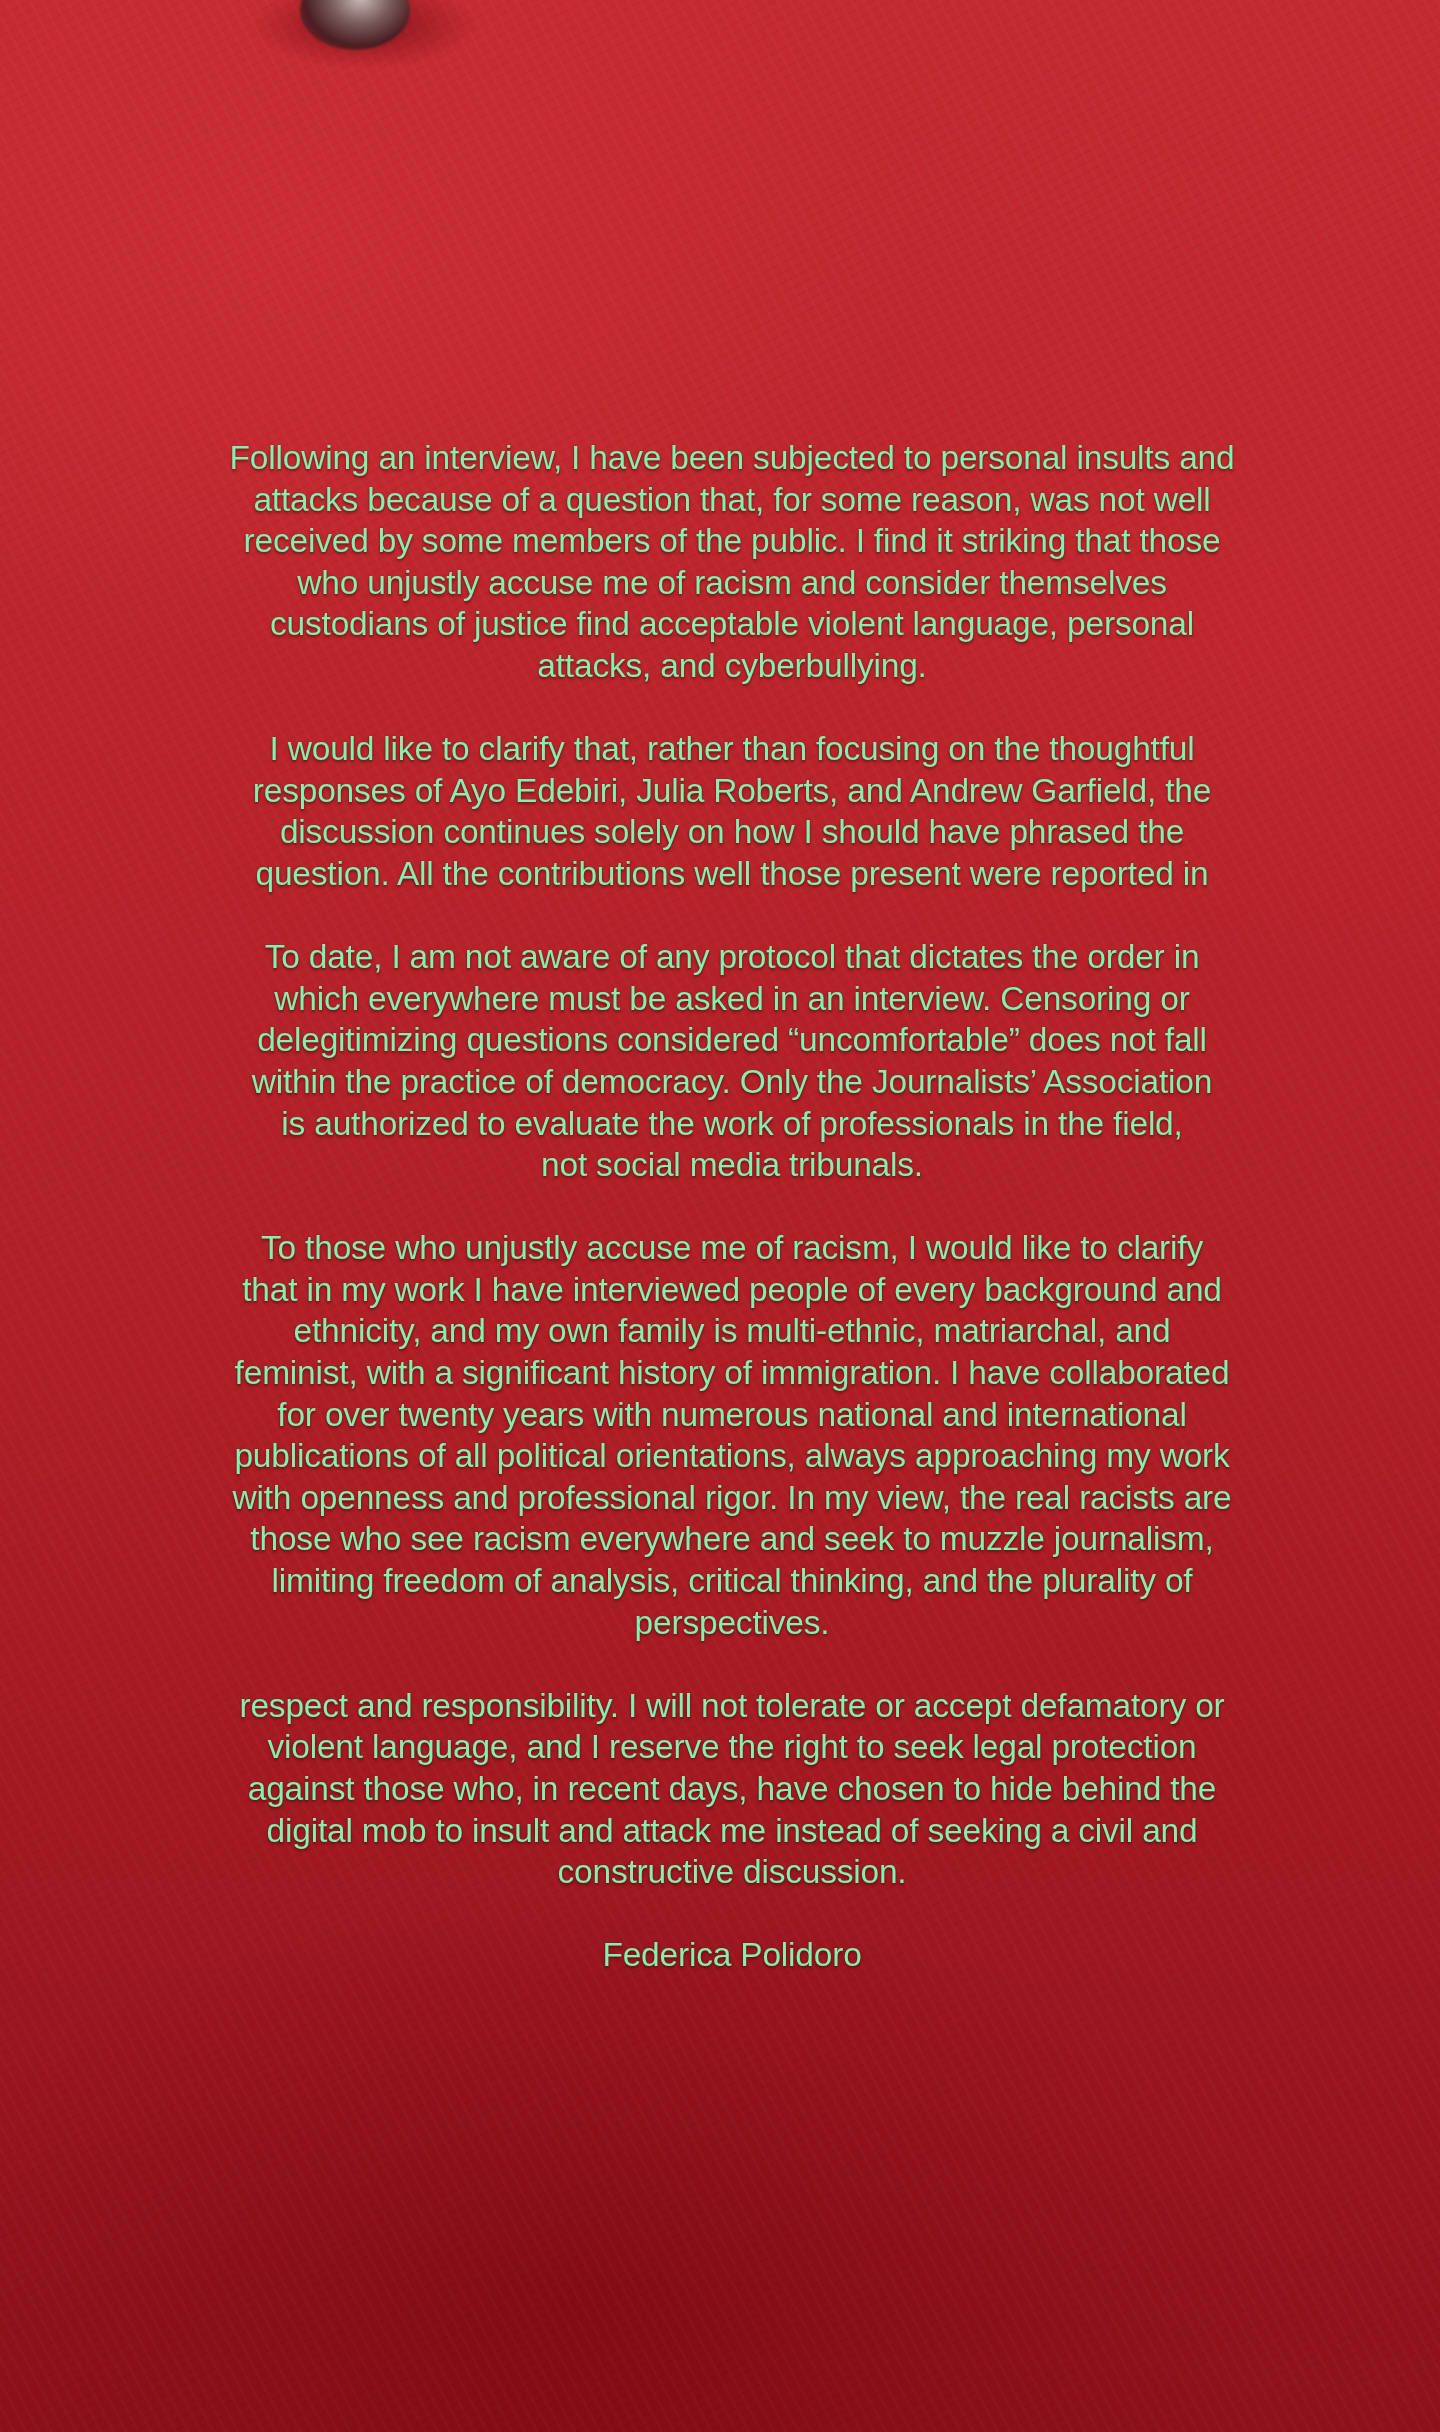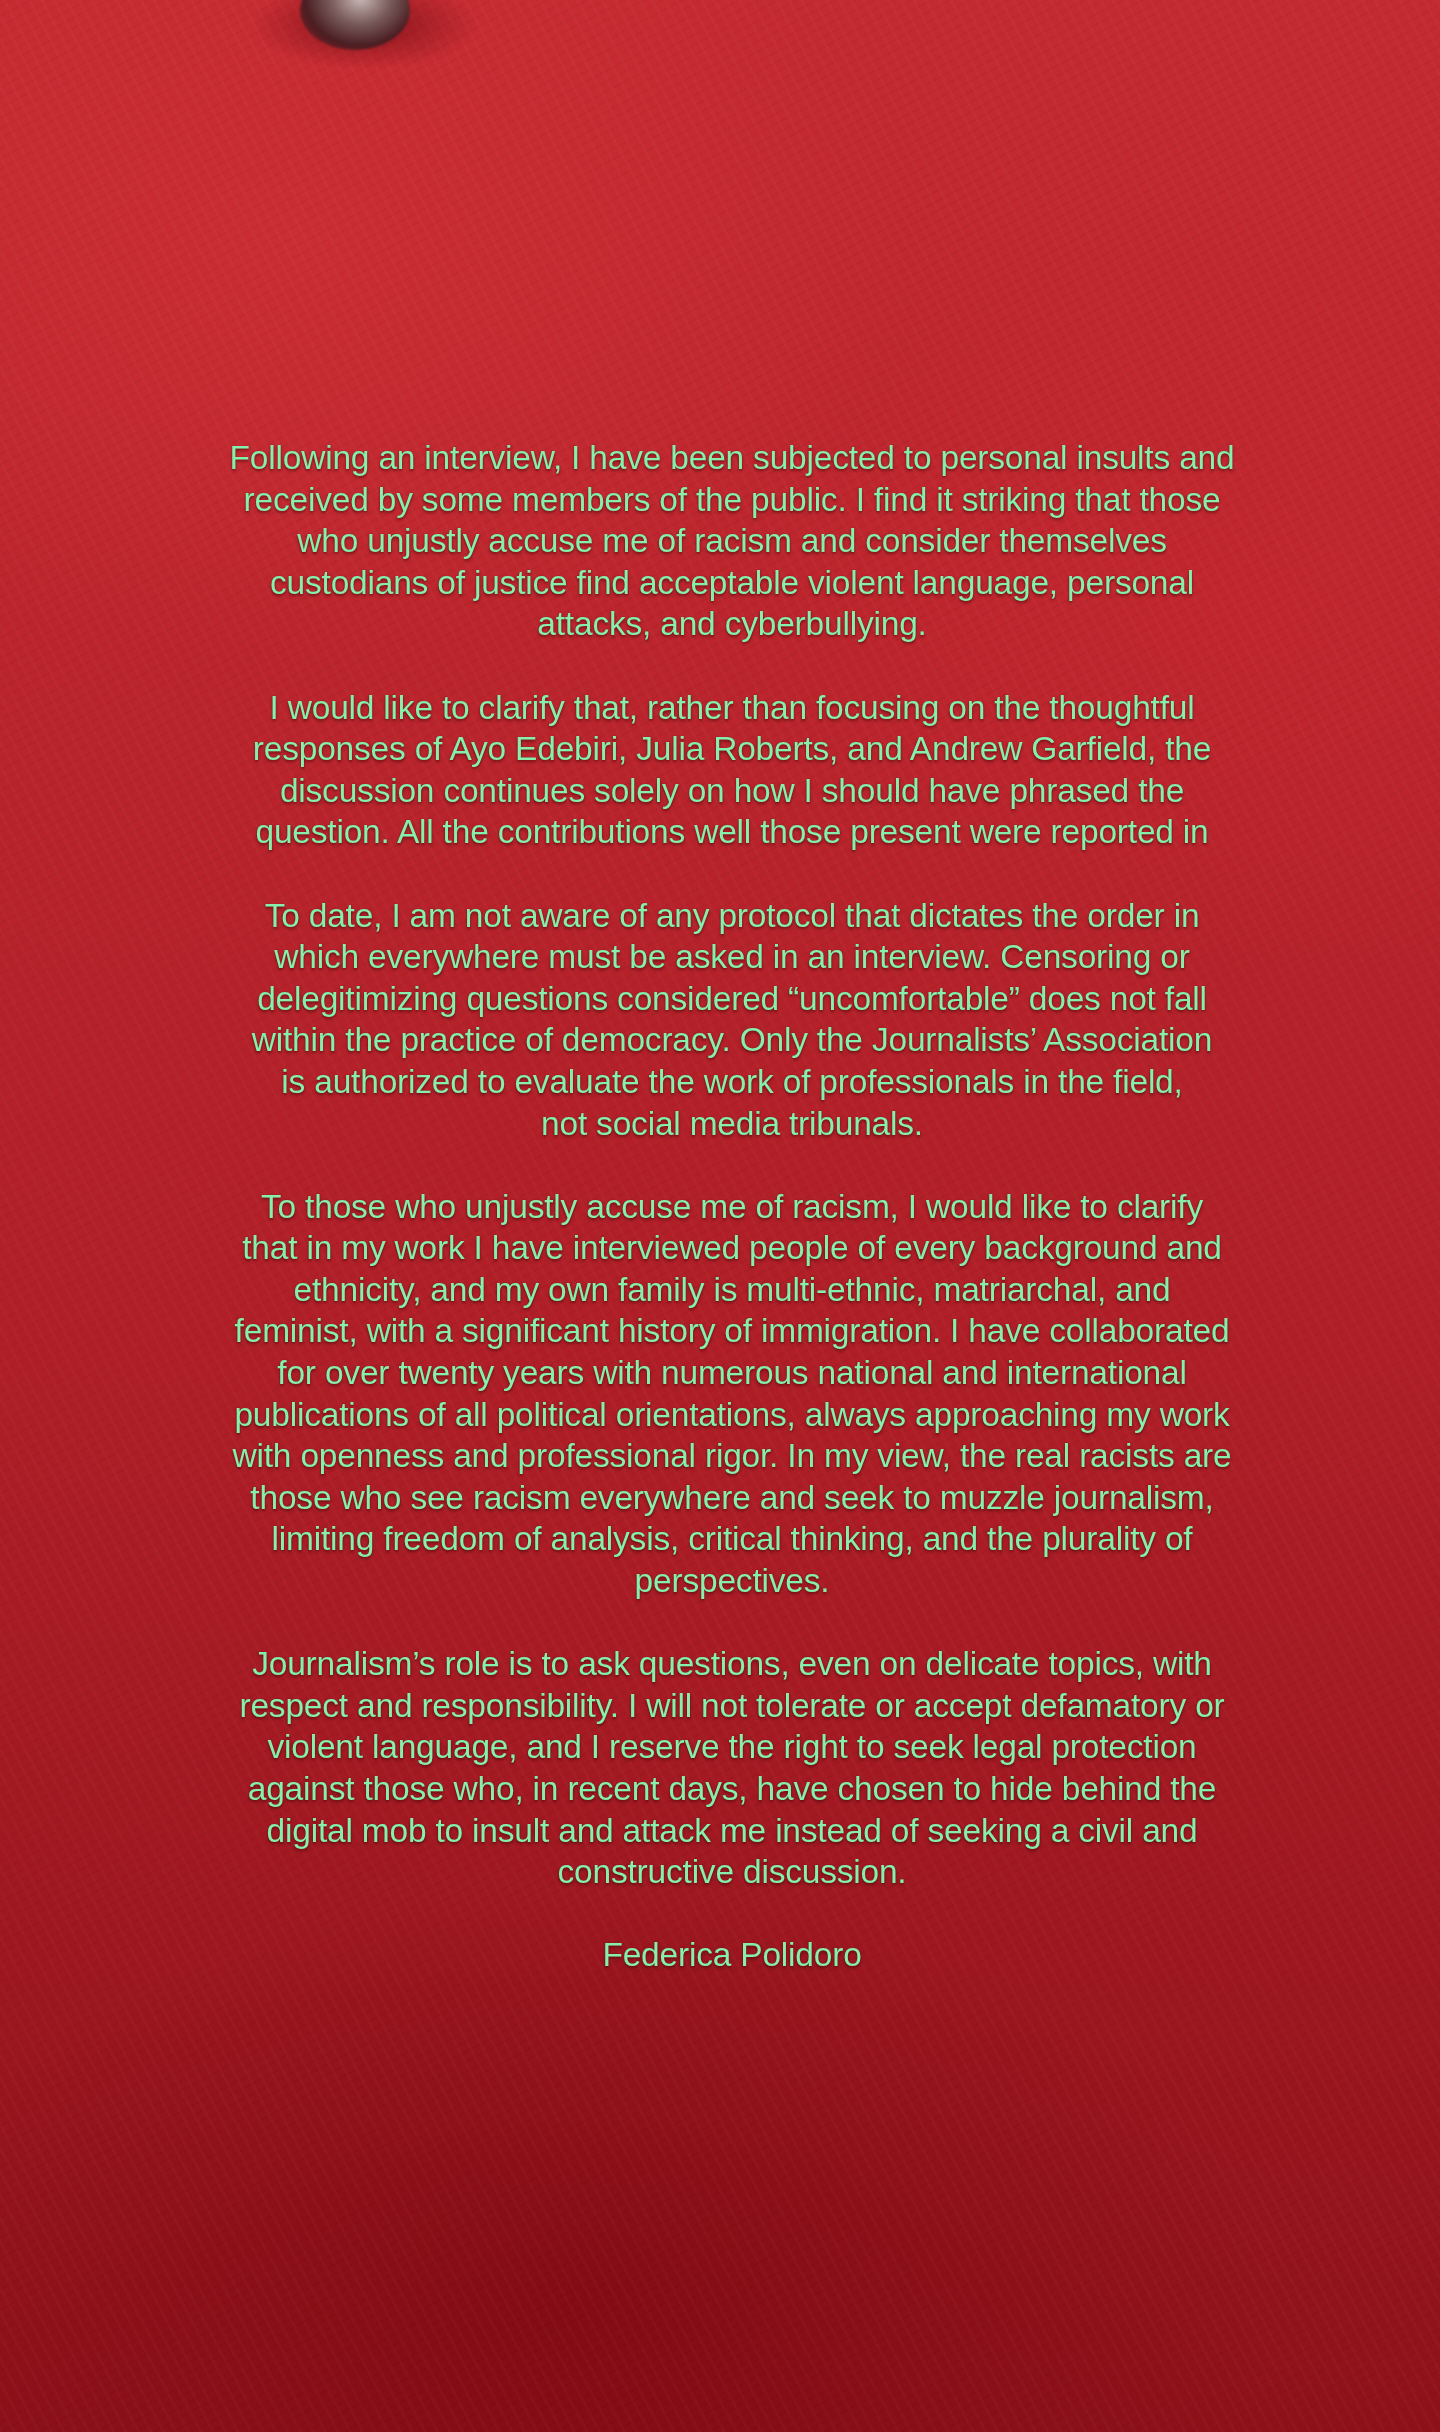--- a/index.html
+++ b/index.html
@@ -84,20 +84,21 @@
 
 <div class="bg"></div>
 <div class="texture"></div>
 <div class="top-shadow"></div>
 <div class="top-object"></div>
 
 <div class="statement">
 
   <p class="paragraph">
     <span class="line">Following an interview, I have been subjected to personal insults and</span>
+    <span class="line">attacks because of a question that, for some reason, was not well</span>
     <span class="line">received by some members of the public. I find it striking that those</span>
     <span class="line">who unjustly accuse me of racism and consider themselves</span>
     <span class="line">custodians of justice find acceptable violent language, personal</span>
     <span class="line">attacks, and cyberbullying.</span>
   </p>
 
   <p class="paragraph">
     <span class="line">I would like to clarify that, rather than focusing on the thoughtful</span>
     <span class="line">responses of Ayo Edebiri, Julia Roberts, and Andrew Garfield, the</span>
     <span class="line">discussion continues solely on how I should have phrased the</span>
@@ -120,21 +121,20 @@
     <span class="line">feminist, with a significant history of immigration. I have collaborated</span>
     <span class="line">for over twenty years with numerous national and international</span>
     <span class="line">publications of all political orientations, always approaching my work</span>
     <span class="line">with openness and professional rigor. In my view, the real racists are</span>
     <span class="line">those who see racism everywhere and seek to muzzle journalism,</span>
     <span class="line">limiting freedom of analysis, critical thinking, and the plurality of</span>
     <span class="line">perspectives.</span>
   </p>
 
   <p class="paragraph">
-    <span class="line">Journalism’s role is to ask questions, even on delicate topics, with</span>
     <span class="line">respect and responsibility. I will not tolerate or accept defamatory or</span>
     <span class="line">violent language, and I reserve the right to seek legal protection</span>
     <span class="line">against those who, in recent days, have chosen to hide behind the</span>
     <span class="line">digital mob to insult and attack me instead of seeking a civil and</span>
     <span class="line">constructive discussion.</span>
   </p>
 
   <span class="signature">Federica Polidoro</span>
 </div>
 

